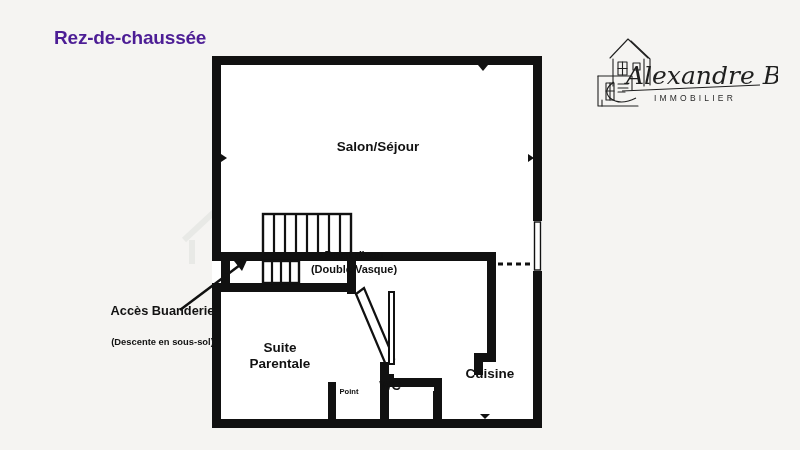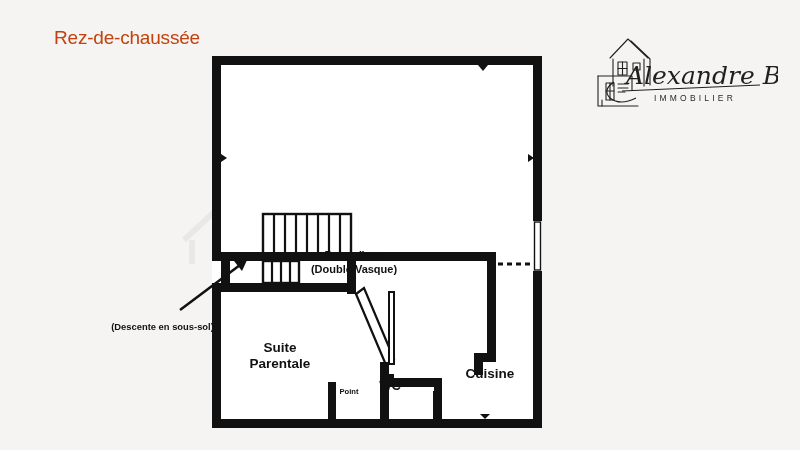--- a/index.html
+++ b/index.html
@@ -20,22 +20,22 @@
     width: 800px;
     height: 450px;
   }
 
   
   #page-title {
     position: absolute;
     left: 54px;
     top: 27px;
     font-size: 19px;
-    font-weight: normal;
-    color: #c2410c;
+    font-weight: bold;
+    color: #4c1d95;
     letter-spacing: -0.2px;
     white-space: nowrap;
   }
 
   
   #logo {
     position: absolute;
     left: 592px;
     top: 28px;
     width: 186px;
@@ -274,34 +274,36 @@
         <rect x="221" y="322" width="9" height="41" fill="#111111"></rect>
 
         <rect x="180" y="331" width="42" height="4" fill="#ffffff"></rect>
       </g>
 
       <rect x="116" y="326" width="8" height="37" fill="#111111"></rect>
 
     </svg>
   </div>
 
+  <div class="room-label" id="label-salon">Salon/Séjour</div>
 
   <div class="room-label" id="label-pointdeau">Point d'eau
 (Double Vasque)</div>
 
   <div class="room-label" id="label-suite">Suite
 Parentale</div>
 
   <div class="room-label" id="label-cuisine">Cuisine</div>
 
   <div class="room-label" id="label-wc">WC</div>
 
   <div class="room-label" id="label-douche">Point</div>
 
   <div id="annotation">
+    <div class="ann-main">Accès Buanderie</div>
     <div class="ann-sub">(Descente en sous-sol)</div>
   </div>
 
   <div id="annotation-arrow">
     <svg width="80" height="62" viewBox="0 0 80 62" xmlns="http://www.w3.org/2000/svg">
       <line x1="2" y1="58" x2="66" y2="10" stroke="#111111" stroke-width="2.6"></line>
       <polygon points="70,6 56,9 64,19" fill="#111111"></polygon>
     </svg>
   </div>
 

